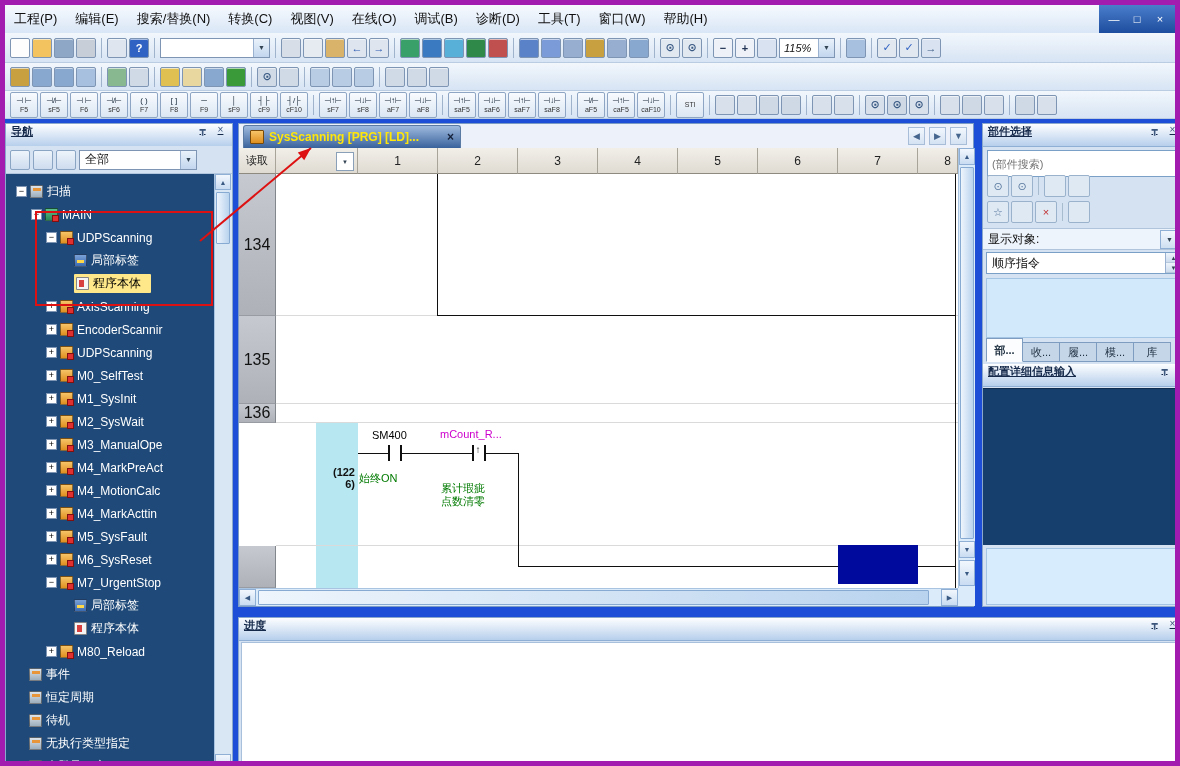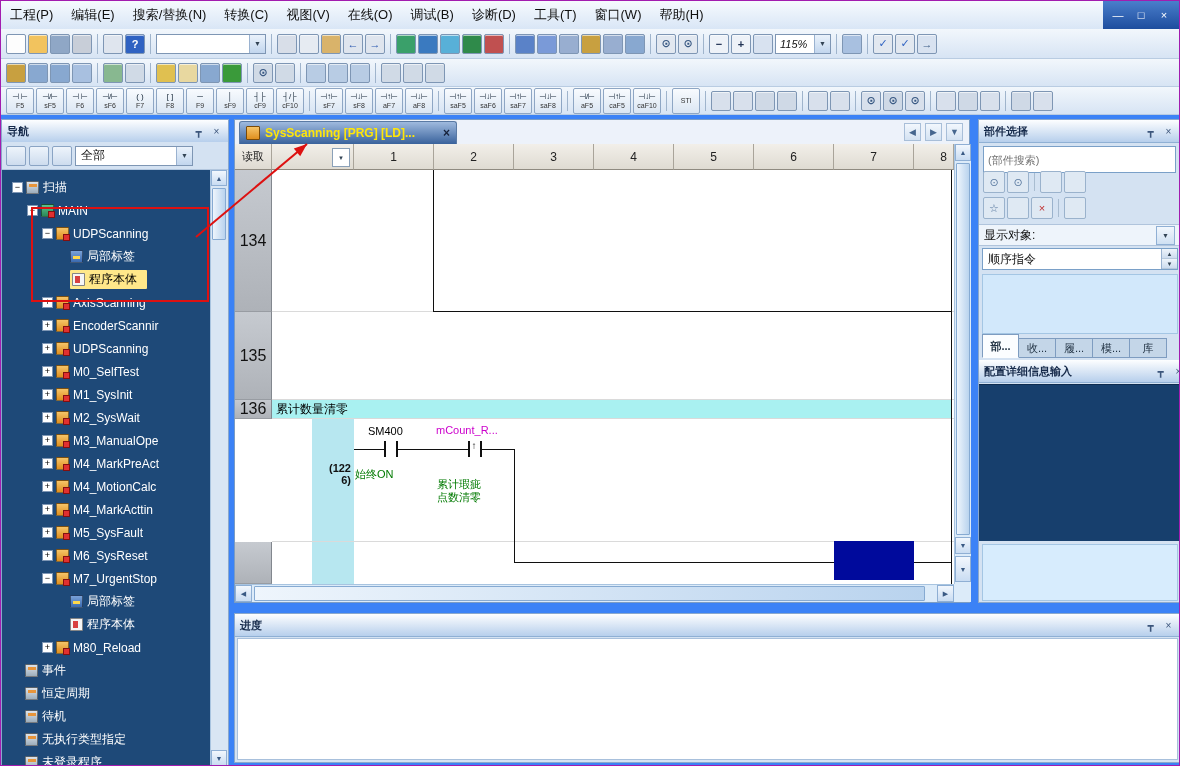--- a/index.html
+++ b/index.html
@@ -1,18 +1,18 @@
 <!DOCTYPE html>
 <html><head>
 <meta charset="utf-8">
 <style>
   html,body{margin:0;padding:0;}
   body{font-family:"Liberation Sans","DejaVu Sans",sans-serif;background:#9ab0c8;}
-  #app{position:relative;width:1180px;height:766px;background:#3b82f6;overflow:hidden;
-       box-sizing:border-box;border:1px solid #a21caf;font-size:12px;color:#111;}
+  #app{position:relative;width:1180px;height:766px;background:#1d4ed8;overflow:hidden;
+       box-sizing:border-box;border:5px solid #a21caf;font-size:12px;color:#111;}
 
   
   #menubar{position:absolute;left:0;top:0;width:100%;height:28px;
            background:linear-gradient(#f6fafe,#d9e6f6);border-bottom:1px solid #b2c6de;
            display:flex;align-items:center;}
   #menu-items{display:flex;align-items:center;}
   .menu-item{padding:3px 9px;font-size:13px;color:#101010;cursor:default;white-space:nowrap;}
   #win-controls{position:absolute;right:0;top:0;height:28px;padding:0 8px;display:flex;gap:9px;
                 align-items:center;background:linear-gradient(#4a7ecb,#1d4d9e);color:#fff;}
   #win-controls span{width:14px;text-align:center;font-size:11px;cursor:default;}
@@ -35,21 +35,21 @@
           border-left:1px solid #9ab2d0;display:flex;align-items:center;justify-content:center;
           font-size:7px;color:#345;flex:none;}
   .fkey{width:26px;height:24px;flex:none;border:1px solid #8ea6c4;border-radius:2px;
         background:linear-gradient(#f8fbfe,#dbe6f3);display:flex;flex-direction:column;
         align-items:center;justify-content:center;overflow:hidden;}
   .fkey .fg{font-size:8px;line-height:10px;color:#123;white-space:nowrap;}
   .fkey .fl{font-size:7px;line-height:8px;color:#333;white-space:nowrap;}
 
   
   .phdr{height:22px;background:linear-gradient(#fdfeff,#b7cfec);border-bottom:1px solid #8fb0d4;
-        display:flex;align-items:center;padding:0 5px;font-size:11px;font-weight:bold;color:#15294a;}
+        display:flex;align-items:flex-start;padding:0 5px;font-size:11px;font-weight:bold;color:#15294a;text-decoration:underline;}
   .ptools{margin-left:auto;display:flex;gap:5px;color:#3c567c;font-weight:normal;}
   .ptools span{width:13px;text-align:center;font-size:10px;cursor:default;}
 
   
   #nav-panel{position:absolute;left:0;top:118px;width:228px;height:648px;background:#d4e2f2;
              border:1px solid #8aa8cc;box-sizing:border-box;}
   #nav-toolbar{position:absolute;left:0;top:22px;width:100%;height:28px;display:flex;gap:3px;
                align-items:center;padding:0 4px;box-sizing:border-box;
                background:#d4e2f2;border-bottom:1px solid #b2c6de;}
   .nicon{width:18px;height:18px;flex:none;border:1px solid #8aa4c4;border-radius:2px;
@@ -622,21 +622,20 @@
           <div class="hcell" style="left: 279px; width: 80px;">3</div>
           <div class="hcell" style="left: 359px; width: 80px;">4</div>
           <div class="hcell" style="left: 439px; width: 80px;">5</div>
           <div class="hcell" style="left: 519px; width: 80px;">6</div>
           <div class="hcell" style="left: 599px; width: 80px;">7</div>
           <div class="hcell" style="left: 679px; width: 40px; justify-content: flex-end; padding-right: 6px;">8</div>
         </div>
     </div>
     <div id="egrid">
       <div class="band"></div>
-      <div class="stmt">累计数量清零</div>
       <div class="wire l-v1"></div>
       <div class="wire l-h1"></div>
       <div class="wire l-rail"></div>
       <div class="wire l-w137"></div>
       <div class="wire l-v2"></div>
       <div class="wire l-h2"></div>
       <div class="cgap g1"></div>
       <div class="cgap g2"></div>
       <div class="cbar b1"></div>
       <div class="cbar b2"></div>

